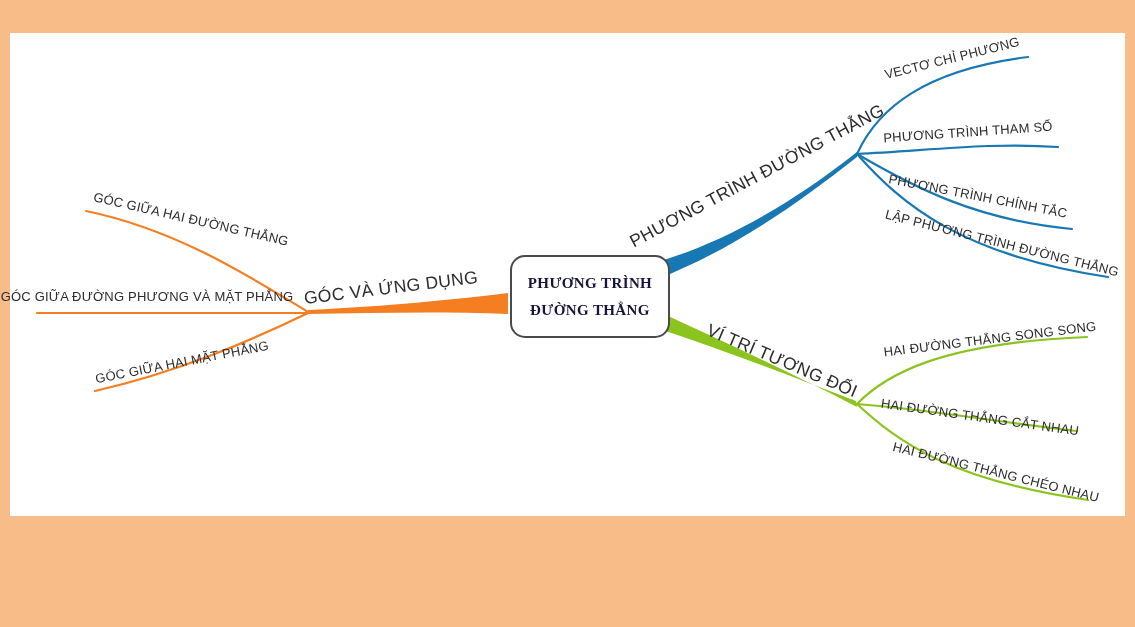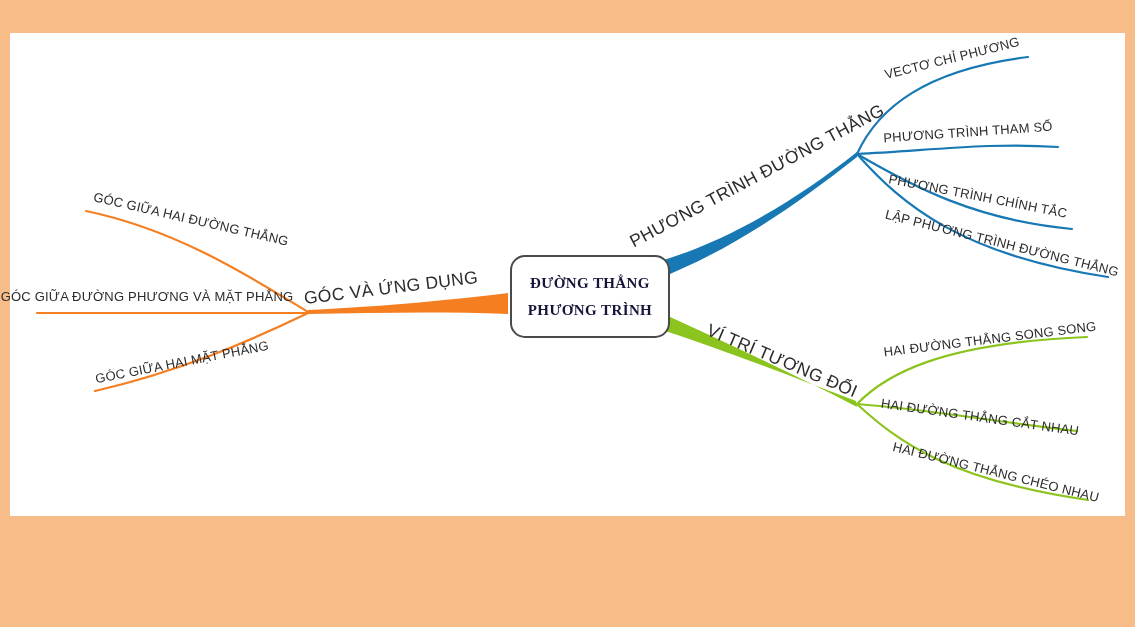--- a/index.html
+++ b/index.html
@@ -92,22 +92,22 @@
     <path d="M 857 404 C 885 375 940 343 1087 337" fill="none" stroke-width="2.2" stroke-linecap="round" stroke="#8cc41f"></path>
     <path d="M 857 404 C 925 409 990 421 1077 431" fill="none" stroke-width="2.2" stroke-linecap="round" stroke="#8cc41f"></path>
     <path d="M 857 404 C 898 442 950 480 1088 500" fill="none" stroke-width="2.2" stroke-linecap="round" stroke="#8cc41f"></path>
 
     <path d="M 308 312 C 252 278 178 230 86 211" fill="none" stroke-width="2.2" stroke-linecap="round" stroke="#f57e20"></path>
     <path d="M 308 313 C 220 313 120 313 37 313" fill="none" stroke-width="2.2" stroke-linecap="round" stroke="#f57e20"></path>
     <path d="M 308 313 C 248 342 178 372 95 391" fill="none" stroke-width="2.2" stroke-linecap="round" stroke="#f57e20"></path>
   </svg>
 
   <div class="root-node">
+    <div class="line">PHƯƠNG TRÌNH</div>
     <div class="line">ĐƯỜNG THẲNG</div>
-    <div class="line">PHƯƠNG TRÌNH</div>
   </div>
 
   <div class="lbl lbl-main" style="left:757px; top:176px; transform:translate(-50%,-50%) rotate(-28deg);">PHƯƠNG TRÌNH ĐƯỜNG THẲNG</div>
   <div class="lbl lbl-main" style="left:782px; top:361px; transform:translate(-50%,-50%) rotate(23deg);">VÍ TRÍ TƯƠNG ĐỐI</div>
   <div class="lbl lbl-main" style="left:391px; top:288px; transform:translate(-50%,-50%) rotate(-7deg);">GÓC VÀ ỨNG DỤNG</div>
 
   <div class="lbl lbl-sub" style="left:952px; top:58px; transform:translate(-50%,-50%) rotate(-14deg);">VECTƠ CHỈ PHƯƠNG</div>
   <div class="lbl lbl-sub" style="left:968px; top:132px; transform:translate(-50%,-50%) rotate(-4deg);">PHƯƠNG TRÌNH THAM SỐ</div>
   <div class="lbl lbl-sub" style="left:978px; top:196px; transform:translate(-50%,-50%) rotate(11deg);">PHƯƠNG TRÌNH CHÍNH TẮC</div>
   <div class="lbl lbl-sub" style="left:1002px; top:243px; transform:translate(-50%,-50%) rotate(14deg);">LẬP PHƯƠNG TRÌNH ĐƯỜNG THẲNG</div>

